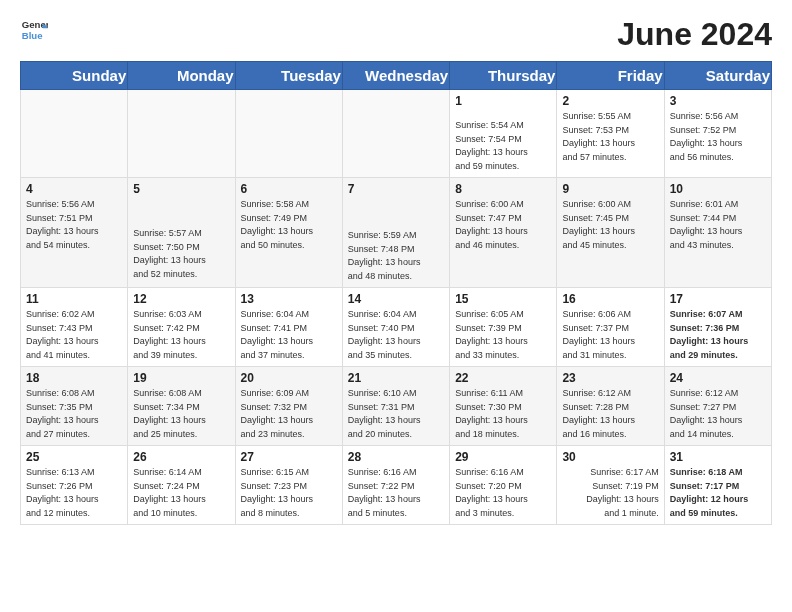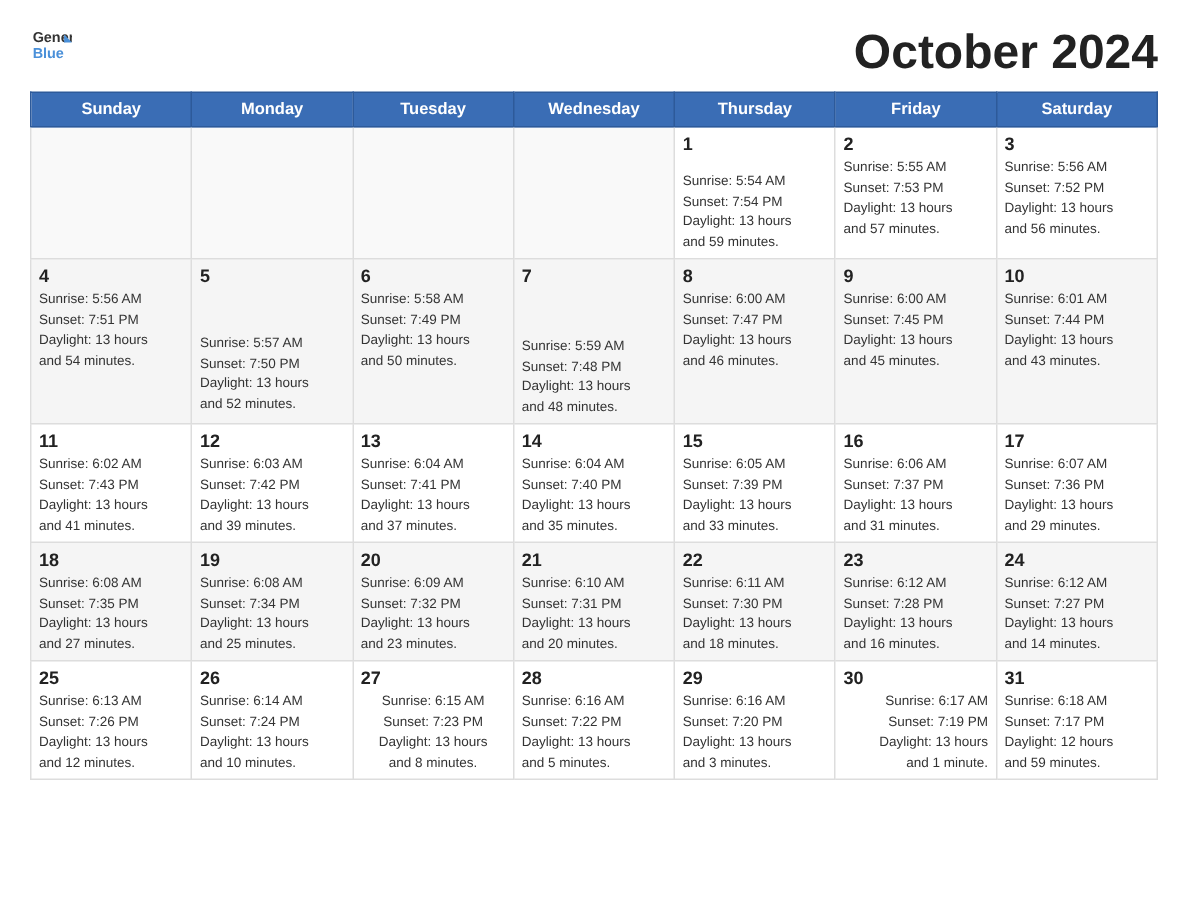--- a/index.html
+++ b/index.html
@@ -39,24 +39,24 @@
       color: #444;
     }
     .calendar {
       width: 100%;
       border-collapse: collapse;
       border: 1px solid #ccc;
     }
     .calendar th {
       background: #3a6db5;
       color: #fff;
-      font-size: 11px;
+      font-size: 15px;
       font-weight: bold;
-      padding: 5px 18px;
-      text-align: center;
+      padding: 5px 1px;
+      text-align: right;
       border: 1px solid #2d5a9a;
     }
     .calendar td {
       width: calc(100%/7);
       vertical-align: top;
       padding: 4px 5px;
       font-size: 9.5px;
       color: #333;
       border: 1px solid #ddd;
       min-height: 80px;
@@ -88,21 +88,21 @@
 
 <div class="header">
   <div class="logo">
     <svg class="logo-icon" viewBox="0 0 32 32" xmlns="http://www.w3.org/2000/svg">
       <text x="2" y="14" font-size="11" font-weight="bold" fill="#333">General</text>
       <text x="2" y="26" font-size="11" font-weight="bold" fill="#4a90d9">Blue</text>
       <polygon points="26,8 32,14 26,14" fill="#4a90d9"></polygon>
     </svg>
   </div>
   <div class="title-block">
-    <h1>October 2024</h1>
+    <h1>June 2024</h1>
   </div>
 </div>
 
 <table class="calendar">
   <thead>
     <tr>
     <th>Sunday</th>
         <th>Monday</th>
         <th>Tuesday</th>
         <th>Wednesday</th>
@@ -228,21 +228,21 @@
         </td>
         <td>
           <span class="day-num">16</span>
           <div class="day-info" style="white-space: pre-line;">Sunrise: 6:06 AM
 Sunset: 7:37 PM
 Daylight: 13 hours
 and 31 minutes.</div>
         </td>
         <td>
           <span class="day-num">17</span>
-          <div class="day-info" style="white-space: pre-line;">Sunrise: 6:07 AM
+          <div class="day-info" style="white-space: pre-line; font-weight: bold;">Sunrise: 6:07 AM
 Sunset: 7:36 PM
 Daylight: 13 hours
 and 29 minutes.</div>
         </td>
       </tr>
       <tr class="row-bg-light">
         <td>
           <span class="day-num">18</span>
           <div class="day-info" style="white-space: pre-line;">Sunrise: 6:08 AM
 Sunset: 7:35 PM
@@ -302,21 +302,21 @@
         </td>
         <td>
           <span class="day-num">26</span>
           <div class="day-info" style="white-space: pre-line;">Sunrise: 6:14 AM
 Sunset: 7:24 PM
 Daylight: 13 hours
 and 10 minutes.</div>
         </td>
         <td>
           <span class="day-num">27</span>
-          <div class="day-info" style="white-space: pre-line; text-align: center;">Sunrise: 6:15 AM
+          <div class="day-info" style="white-space: pre-line;">Sunrise: 6:15 AM
 Sunset: 7:23 PM
 Daylight: 13 hours
 and 8 minutes.</div>
         </td>
         <td>
           <span class="day-num">28</span>
           <div class="day-info" style="white-space: pre-line;">Sunrise: 6:16 AM
 Sunset: 7:22 PM
 Daylight: 13 hours
 and 5 minutes.</div>
@@ -330,20 +330,20 @@
         </td>
         <td>
           <span class="day-num">30</span>
           <div class="day-info" style="white-space: pre-line; text-align: right;">Sunrise: 6:17 AM
 Sunset: 7:19 PM
 Daylight: 13 hours
 and 1 minute.</div>
         </td>
         <td>
           <span class="day-num">31</span>
-          <div class="day-info" style="white-space: pre-line;">Sunrise: 6:18 AM
+          <div class="day-info" style="white-space: pre-line; font-weight: bold;">Sunrise: 6:18 AM
 Sunset: 7:17 PM
 Daylight: 12 hours
 and 59 minutes.</div>
         </td>
       </tr>
     </tbody>
 </table>
 
 </body></html>

